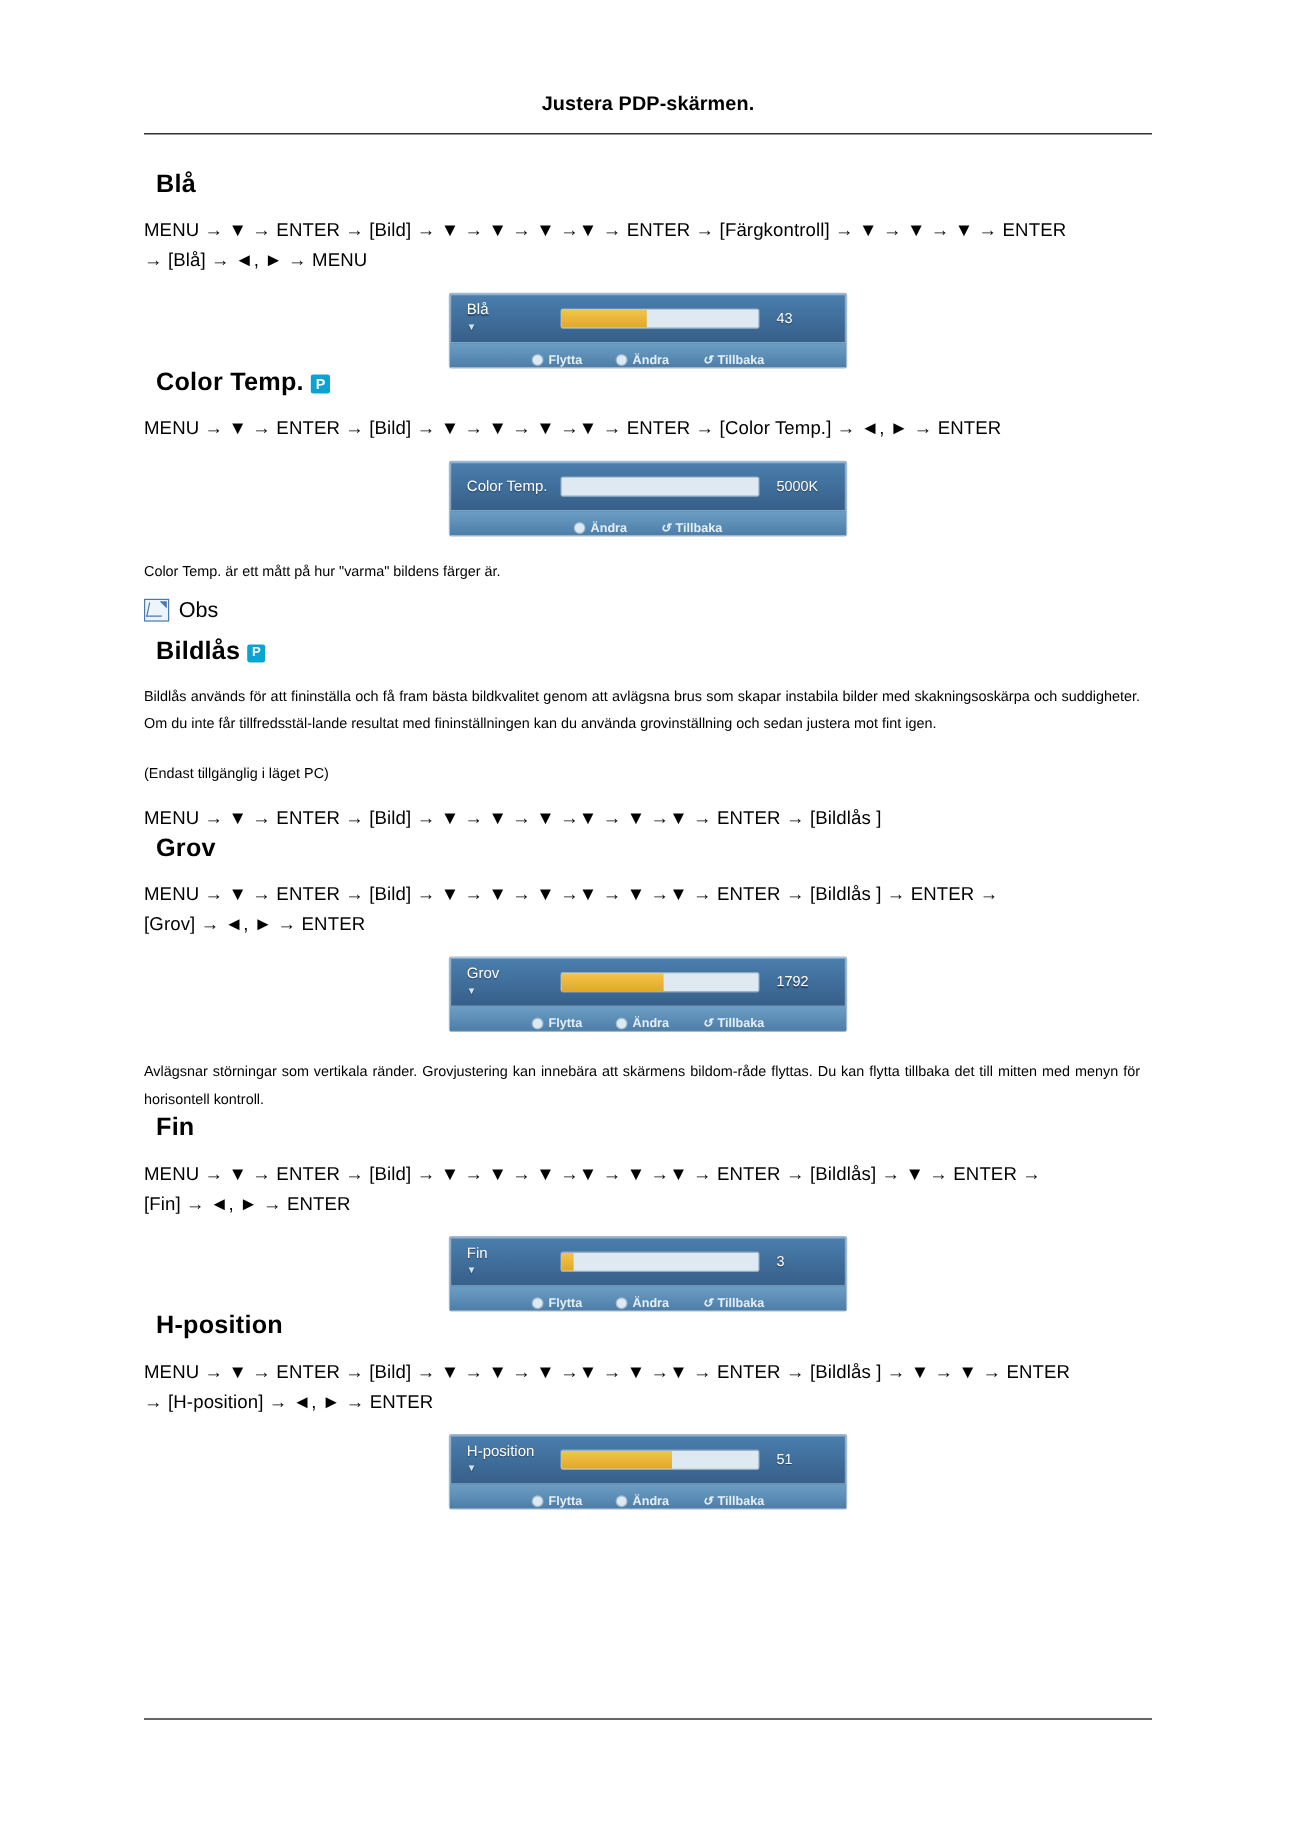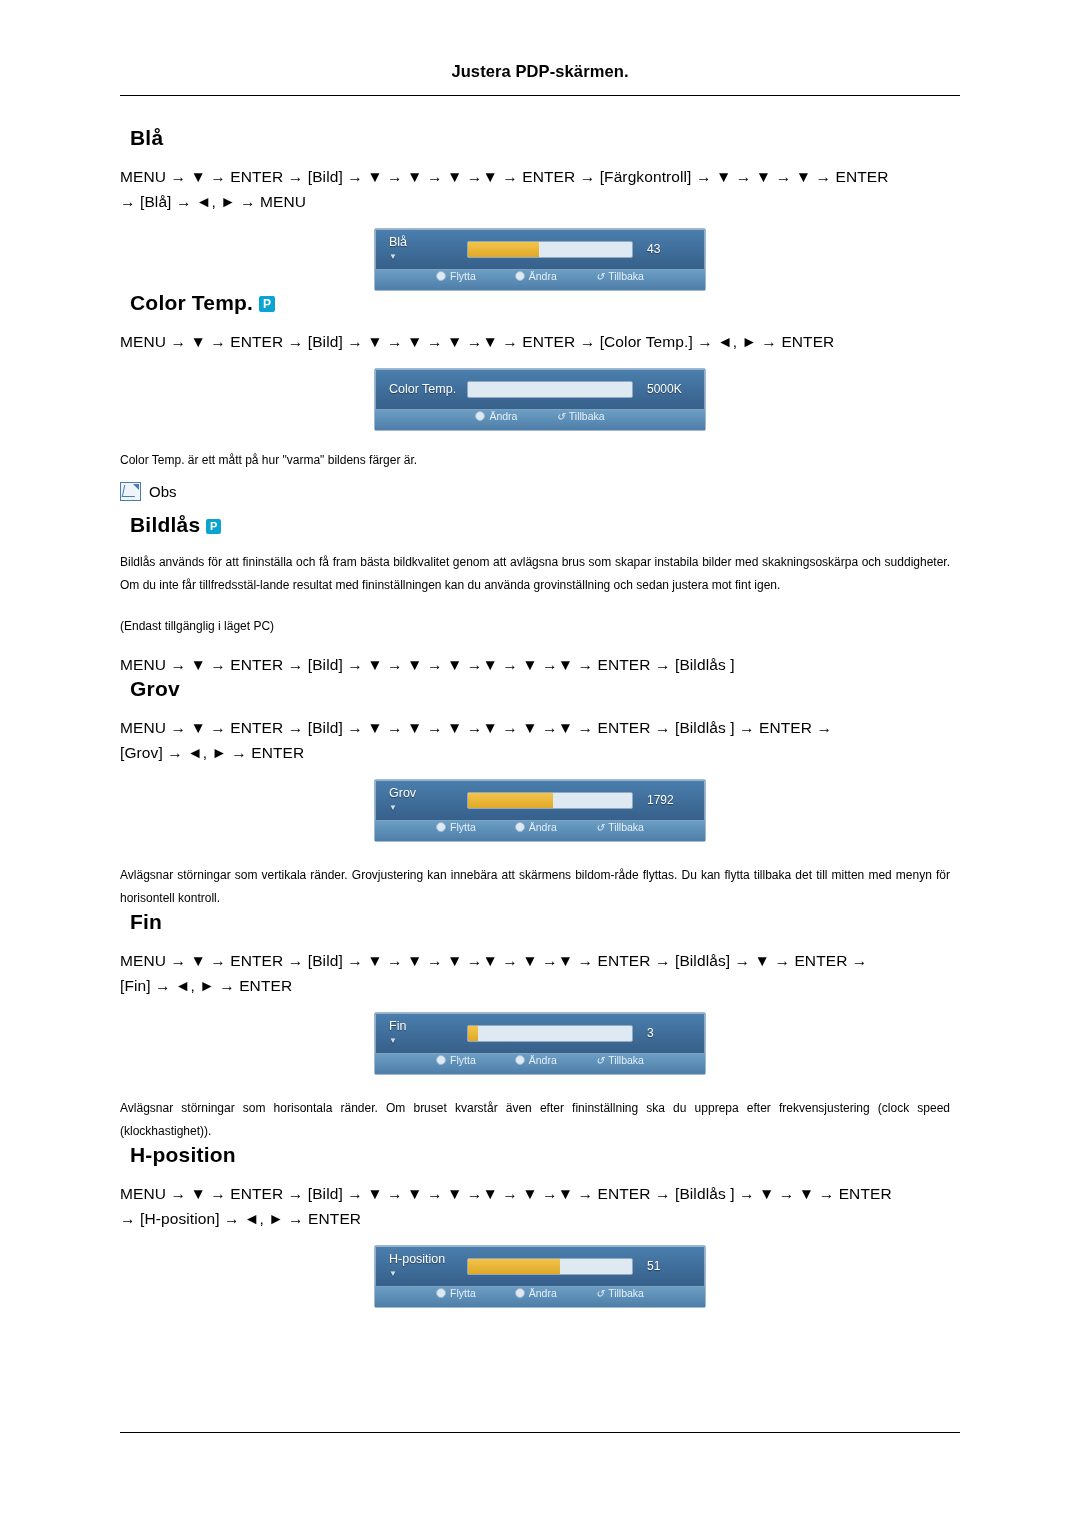--- a/index.html
+++ b/index.html
@@ -11,21 +11,21 @@
     height: 1527px;
     background: #ffffff;
     font-family: "Liberation Sans", sans-serif;
     color: #000000;
   }
   .page {
     position: relative;
     width: 1080px;
     height: 1527px;
     box-sizing: border-box;
-    padding: 0 120px;
+    padding: 16px 120px;
   }
   .header {
     text-align: center;
     font-size: 16.5px;
     font-weight: bold;
     padding-top: 62px;
     letter-spacing: 0.1px;
   }
   .rule-top {
     border-top: 1px solid #000;
@@ -151,23 +151,24 @@
     text-align: left;
     padding-left: 14px;
     box-sizing: border-box;
     text-shadow: 0 1px 1px rgba(0,0,0,0.45);
   }
   .osd-foot {
     height: 20px;
     background: linear-gradient(180deg, #6c9ec4 0%, #4e7ea8 100%);
     border-top: 1px solid #7fa3c2;
     display: flex;
-    align-items: flex-start;
+    align-items: flex-end;
     justify-content: center;
-    gap: 39px;
+    gap: 28px;
+    font-weight: bold;
   }
   .osd-foot .hint {
     color: #e4eff8;
     font-size: 10.5px;
     display: flex;
     align-items: center;
     gap: 4px;
   }
   .osd-foot .dot {
     display: inline-block;
@@ -180,21 +181,21 @@
   .osd-foot .ret {
     font-size: 10px;
   }
 
   
   .obs {
     display: flex;
     align-items: center;
     gap: 8px;
     margin: 10px 0 0 0;
-    font-size: 15px;
+    font-size: 18px;
   }
   .note-icon {
     width: 19px;
     height: 17px;
     border: 1px solid #4a7ab0;
     background: #eef4fb;
     position: relative;
     display: inline-block;
   }
   .note-icon:before {
@@ -379,24 +380,20 @@
             <i class="dot"></i>
             <span>Ändra</span>
           </span>
         <span class="hint">
             <i class="ret">↺</i>
             <span>Tillbaka</span>
           </span>
       </div>
     </div>
   </div>
-  <div class="body-block">
-    <div class="spacer-22"></div>
-    <p class="para justified">Avlägsnar störningar som horisontala ränder. Om bruset kvarstår även efter fininställning ska du upprepa efter frekvensjustering (clock speed (klockhastighet)).</p>
-  </div>
 
   <h2 class="sect sect-gap">
     <span>H-position</span>
   </h2>
   <div class="body-block">
     <p class="path">MENU → ▼ → ENTER → [Bild] → ▼ → ▼ → ▼ →▼ → ▼ →▼ → ENTER → [Bildlås ] → ▼ → ▼ → ENTER</p>
     <p class="path">→ [H-position] → ◄, ► → ENTER</p>
   </div>
   <div class="osd-wrap">
     <div class="osd">

